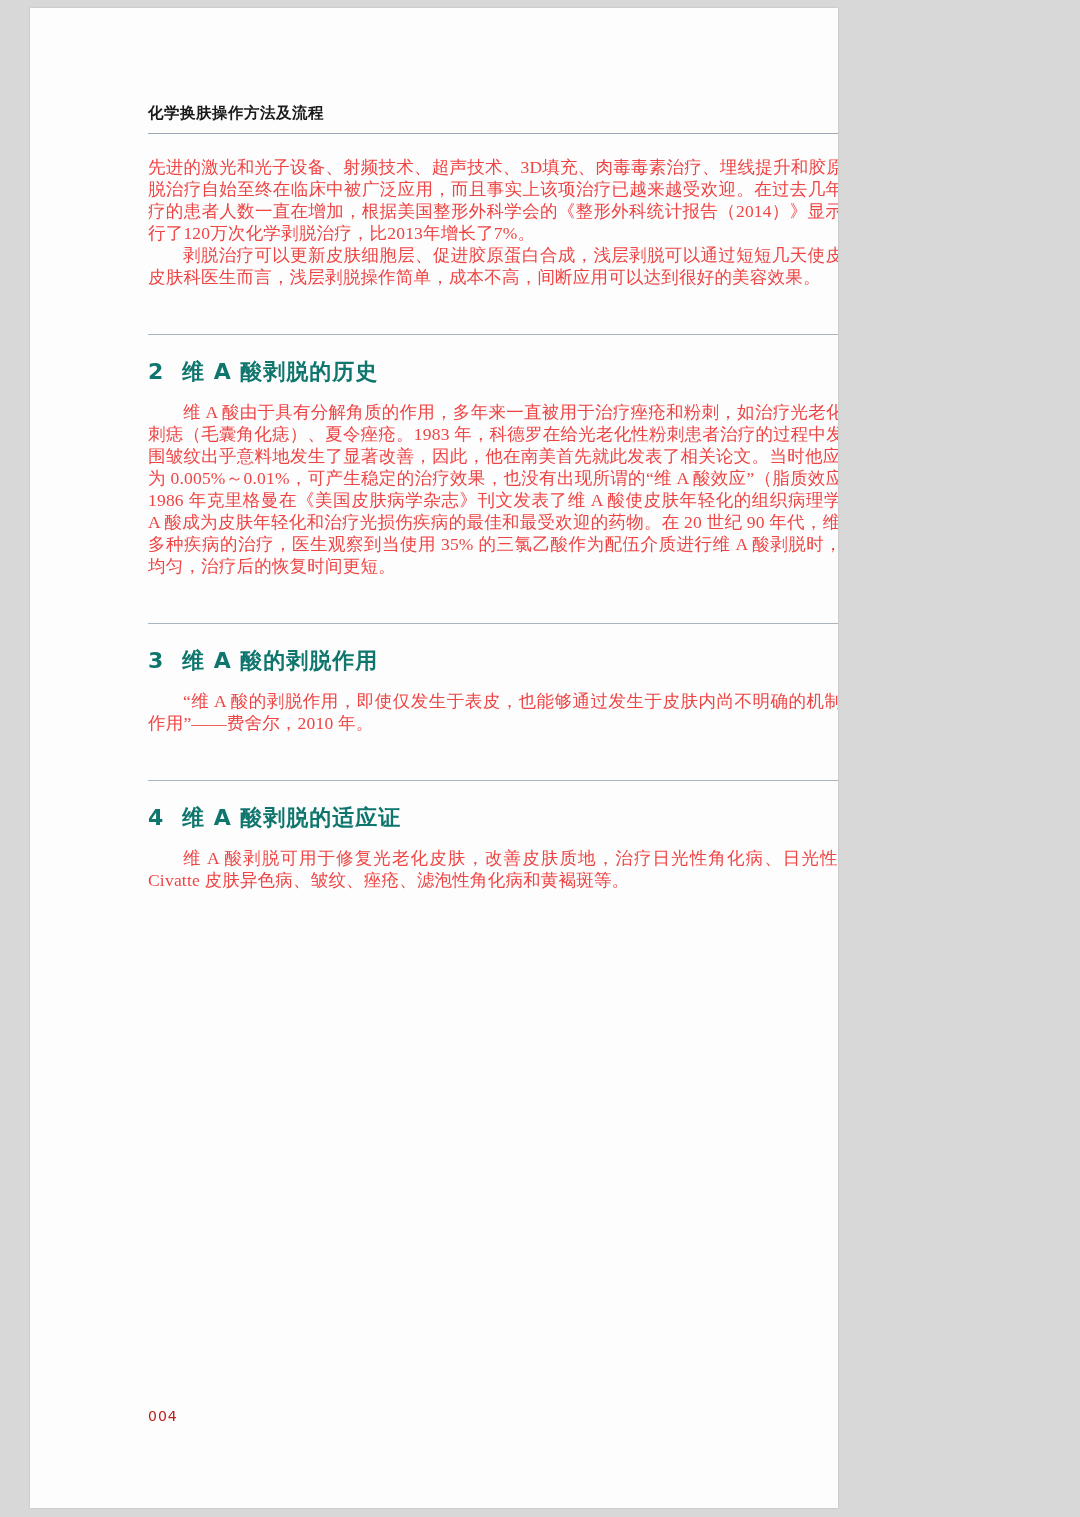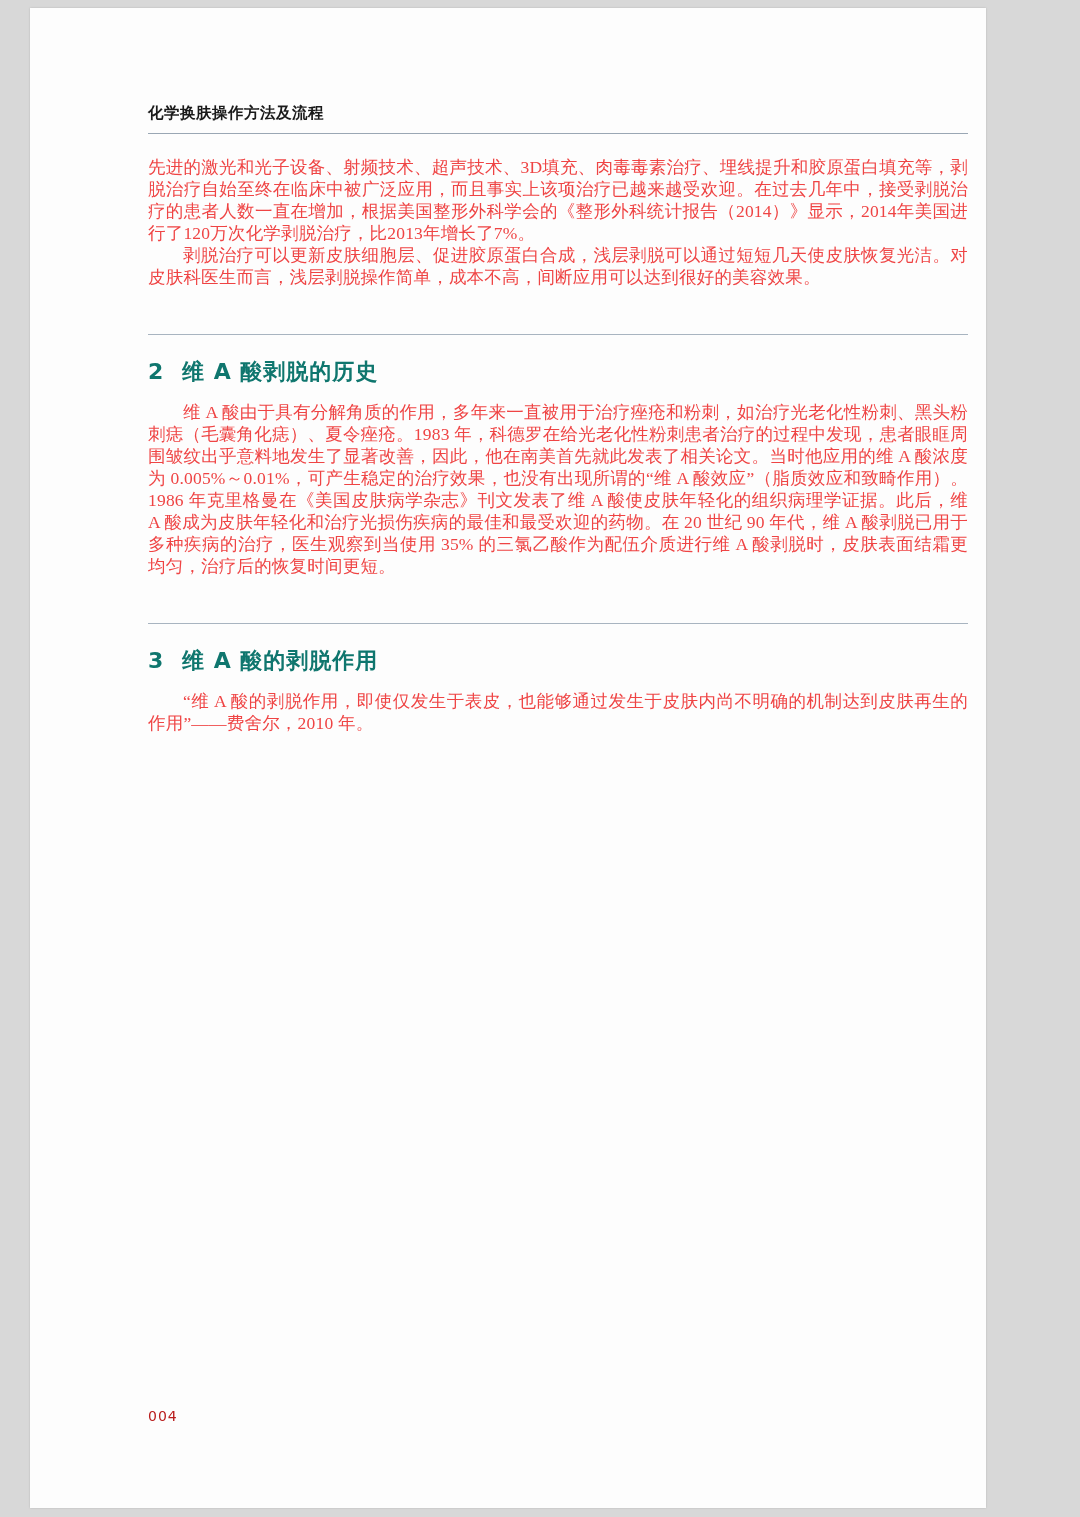--- a/index.html
+++ b/index.html
@@ -9,21 +9,21 @@
   }
   body {
     width: 1080px;
     height: 1517px;
     font-family: "Liberation Serif", "DejaVu Serif", serif;
   }
   .page {
     position: absolute;
     left: 30px;
     top: 8px;
-    width: 956px;
+    width: 808px;
     height: 1500px;
     background: #fdfdfd;
     box-shadow: 0 0 2px rgba(0,0,0,0.15);
     overflow: hidden;
   }
   .content {
     position: absolute;
     left: 118px;
     top: 95px;
     width: 820px;
@@ -110,18 +110,25 @@
     </div>
 
     <div class="section spacer-rule">
       <hr class="rule section-rule">
       <h2 class="heading">
         <span class="num">3</span><span>维 A 酸的剥脱作用</span>
       </h2>
       <p class="body indent">“维 A 酸的剥脱作用，即使仅发生于表皮，也能够通过发生于皮肤内尚不明确的机制达到皮肤再生的作用”——费舍尔，2010 年。</p>
     </div>
 
+    <div class="section spacer-rule">
+      <hr class="rule section-rule">
+      <h2 class="heading">
+        <span class="num">4</span><span>维 A 酸剥脱的适应证</span>
+      </h2>
+      <p class="body indent">维 A 酸剥脱可用于修复光老化皮肤，改善皮肤质地，治疗日光性角化病、日光性黑变病、雀斑、Civatte 皮肤异色病、皱纹、痤疮、滤泡性角化病和黄褐斑等。</p>
+    </div>
 
   </div>
 
   <div class="folio">004</div>
 
 </div>
 
 </body></html>

